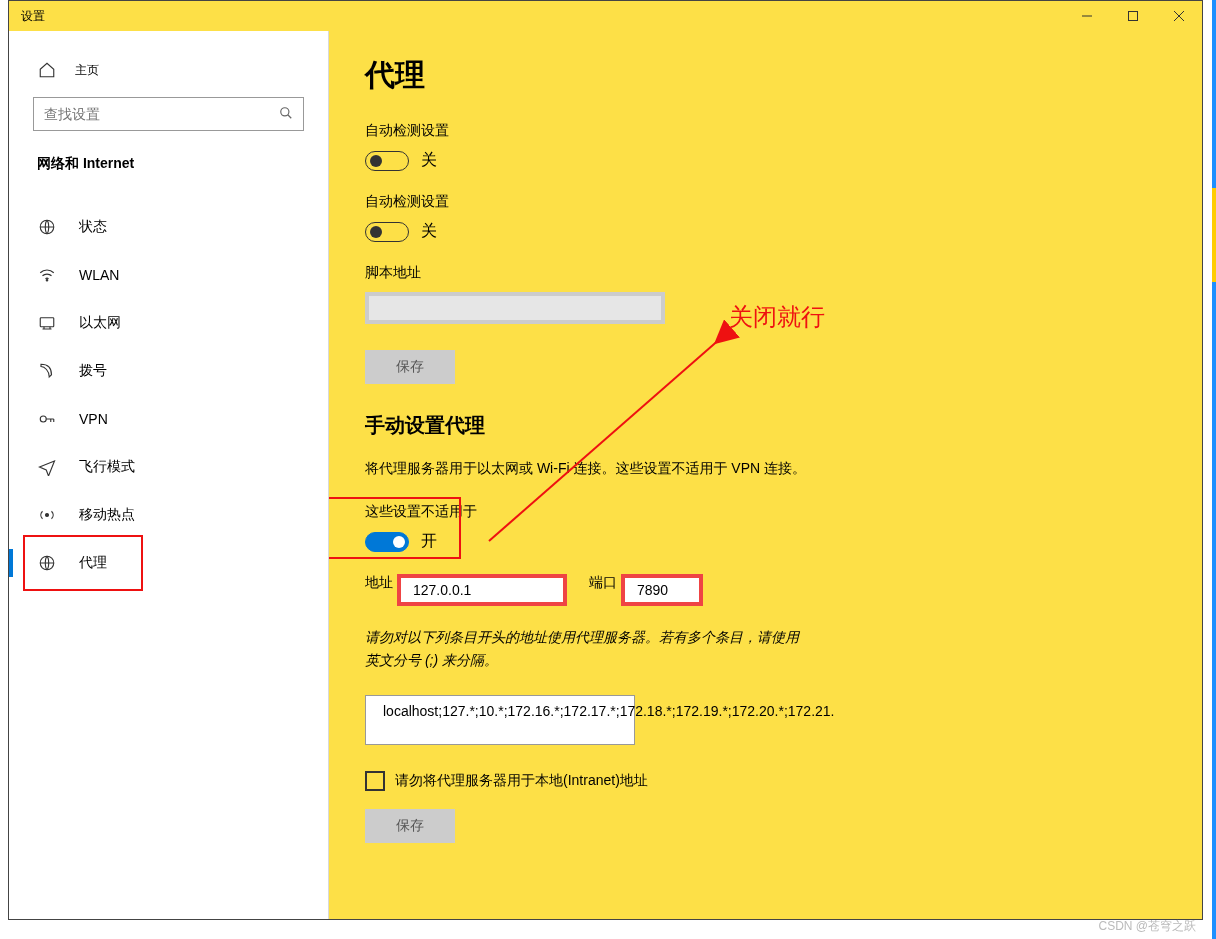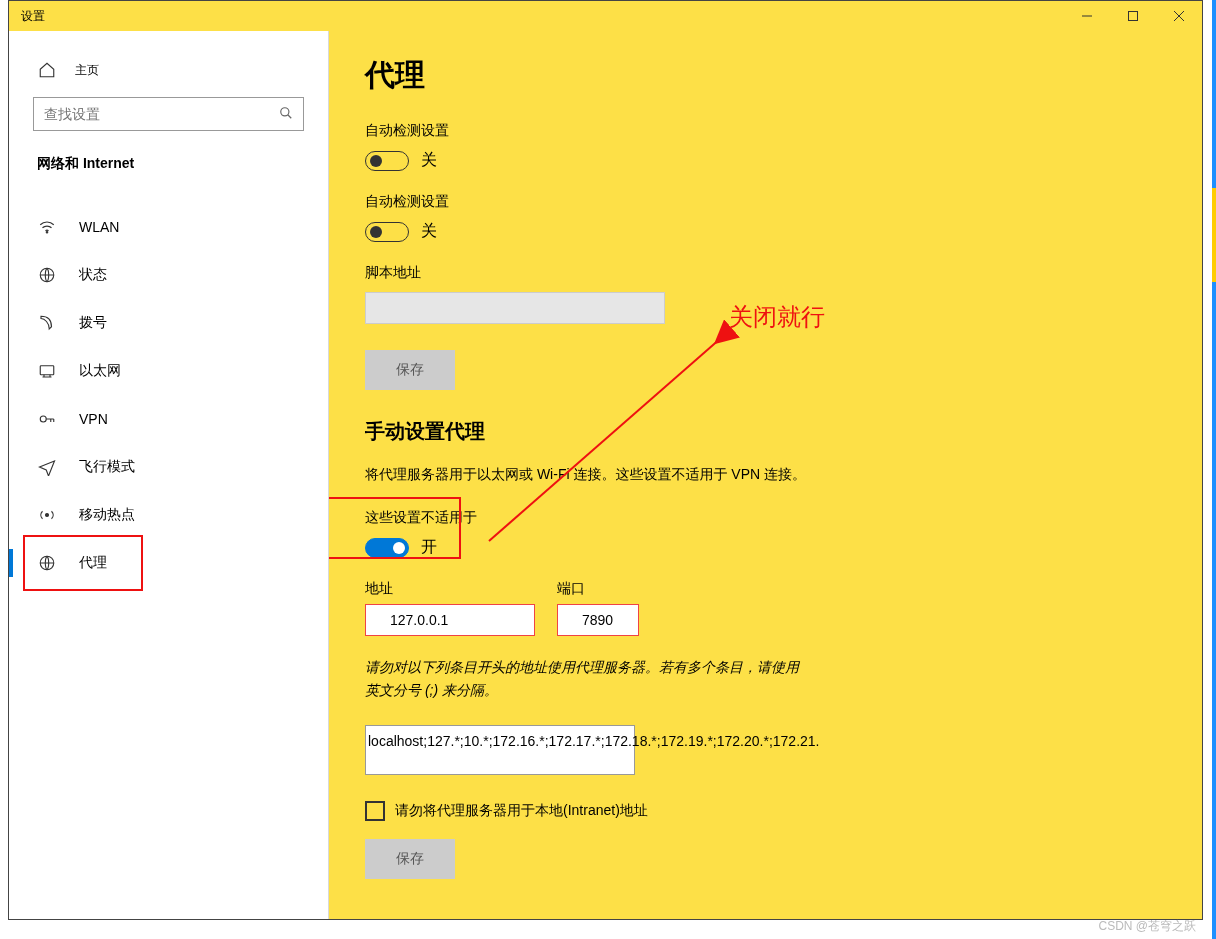--- a/index.html
+++ b/index.html
@@ -20,28 +20,28 @@
   .nav-item.active::before { content: ""; position: absolute; left: 0; top: 10px; bottom: 10px; width: 4px; background: #0078d7; }
   .nav-icon { width: 20px; display: flex; justify-content: center; color:#333; }
   .main { flex: 1; padding: 10px 30px 30px 36px; position: relative; overflow-y: auto; }
   h1.page-title { font-size: 30px; font-weight: 600; margin-top: 14px; margin-bottom: 26px; }
   .sub { font-size: 14px; margin-bottom: 10px; }
   .toggle-row { display:flex; align-items:center; gap: 12px; margin-bottom: 22px; }
   .toggle { width: 44px; height: 20px; border: 1px solid #333; border-radius: 10px; position: relative; }
   .toggle .knob { width: 12px; height: 12px; border-radius: 50%; background: #333; position: absolute; top: 3px; left: 4px; }
   .toggle.on { background:#0078d7; border-color:#0078d7; }
   .toggle.on .knob { background:#fff; left: 27px; }
-  .textfield { border:1px solid #ef4444; background:#fff; height: 32px; padding: 0 24px; font-size:14px; }
+  .textfield { border:4px solid #ef4444; background:#fff; height: 32px; padding: 0 12px; font-size:14px; }
   .textfield.disabled { background:#e6e6e6; border-color:#ccc; }
-  .textarea { border:1px solid #999; background:#fff; padding: 6px 2px; font-size:14px; width: 270px; }
-  .btn { width:90px; height:40px; border:1px solid #ccc; background:#ccc; color:#555; font-size:14px; display:flex; align-items:center; justify-content:center; margin-top:8px; }
+  .textarea { border:1px solid #999; background:#fff; padding: 6px 17px; font-size:14px; width: 270px; }
+  .btn { width:90px; height:34px; border:1px solid #ccc; background:#ccc; color:#555; font-size:14px; display:flex; align-items:center; justify-content:center; margin-top:8px; }
   h2.section { font-size: 20px; font-weight:600; margin-top:28px; margin-bottom:18px; }
   .desc { font-size:14px; line-height:1.6; max-width:460px; margin-bottom:24px; }
   .field-row { display:flex; gap:22px; margin-bottom:20px; }
-  .field-col { display:flex; flex-direction:column; gap:4px; }
+  .field-col { display:flex; gap:4px; }
   .checkbox-row { display:flex; align-items:center; gap:10px; margin-top:26px; margin-bottom:18px; font-size:14px; }
   .cb { width:20px; height:20px; border:2px solid #333; }
   .redbox-sidebar { position:absolute; border:2px solid #e11; pointer-events:none; }
   .redbox-main { position:absolute; border:2px solid #e11; pointer-events:none; }
   .anno-text { position:absolute; color:#e11; font-size:24px; font-family: SimSun, serif; pointer-events:none; }
   .watermark-strip { position:absolute; right:-8px; top:0; width:12px; height:100%; background:linear-gradient(#1e90ff 20%, #ffcc00 20% 30%, #1e90ff 30% 100%); }
   .bottom-watermark { position:absolute; right:20px; bottom:4px; font-size:12px; color:#bbb; }
   svg.arrow { position:absolute; pointer-events:none; }
 </style>
 </head>
@@ -91,51 +91,51 @@
               </svg>
           </span>
         </div>
       </div>
       <div class="section-title">网络和 Internet</div>
 
       <div class="nav">
         <div class="nav-item">
           <span class="nav-icon">
               <svg width="18" height="18" viewBox="0 0 24 24" fill="none" stroke="#333" stroke-width="1.5">
+                <circle cx="12" cy="12" r="9"></circle>
+                <path d="M3 12h18 M12 3c3 3 3 15 0 18 M12 3c-3 3-3 15 0 18"></path>
+              </svg>
+            </span>
+          <span>状态</span>
+        </div>
+        <div class="nav-item">
+          <span class="nav-icon">
+              <svg width="18" height="18" viewBox="0 0 24 24" fill="none" stroke="#333" stroke-width="1.5">
                 <path d="M3 9c5-5 13-5 18 0 M6 13c3-3 9-3 12 0 M10 17c1-1 3-1 4 0"></path>
                 <circle cx="12" cy="19" r="1" fill="#333"></circle>
               </svg>
             </span>
           <span>WLAN</span>
         </div>
         <div class="nav-item">
           <span class="nav-icon">
               <svg width="18" height="18" viewBox="0 0 24 24" fill="none" stroke="#333" stroke-width="1.5">
-                <circle cx="12" cy="12" r="9"></circle>
-                <path d="M3 12h18 M12 3c3 3 3 15 0 18 M12 3c-3 3-3 15 0 18"></path>
-              </svg>
-            </span>
-          <span>状态</span>
-        </div>
-        <div class="nav-item">
-          <span class="nav-icon">
-              <svg width="18" height="18" viewBox="0 0 24 24" fill="none" stroke="#333" stroke-width="1.5">
-                <path d="M4 6c5 0 11 6 11 14l3-3c0-9-5-14-14-14z"></path>
-              </svg>
-            </span>
-          <span>拨号</span>
-        </div>
-        <div class="nav-item">
-          <span class="nav-icon">
-              <svg width="18" height="18" viewBox="0 0 24 24" fill="none" stroke="#333" stroke-width="1.5">
                 <rect x="3" y="5" width="18" height="12" rx="1"></rect>
                 <path d="M8 17v3 M16 17v3 M6 20h12"></path>
               </svg>
             </span>
           <span>以太网</span>
+        </div>
+        <div class="nav-item">
+          <span class="nav-icon">
+              <svg width="18" height="18" viewBox="0 0 24 24" fill="none" stroke="#333" stroke-width="1.5">
+                <path d="M4 6c5 0 11 6 11 14l3-3c0-9-5-14-14-14z"></path>
+              </svg>
+            </span>
+          <span>拨号</span>
         </div>
         <div class="nav-item">
           <span class="nav-icon">
               <svg width="18" height="18" viewBox="0 0 24 24" fill="none" stroke="#333" stroke-width="1.5">
                 <circle cx="7" cy="12" r="4"></circle>
                 <path d="M11 12h10 M17 12v4 M21 12v4"></path>
               </svg>
             </span>
           <span>VPN</span>
         </div>

